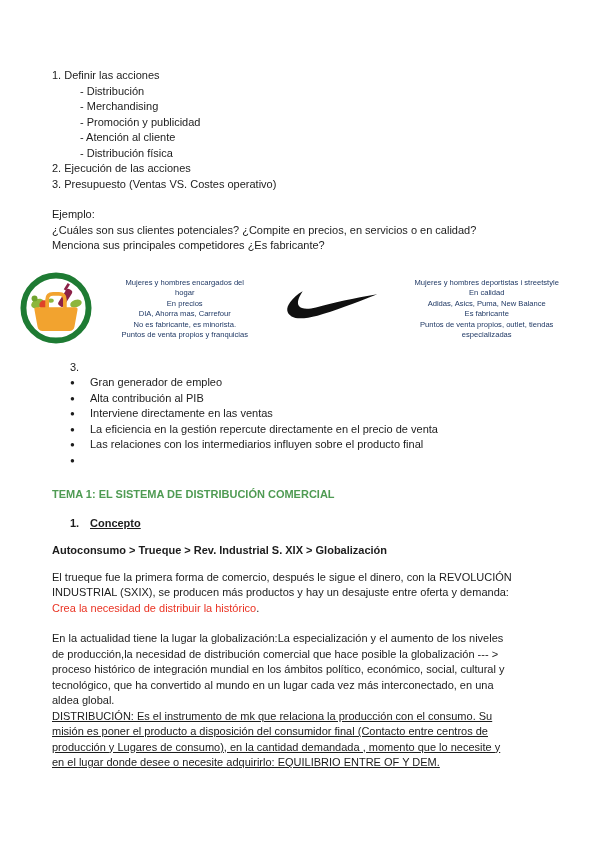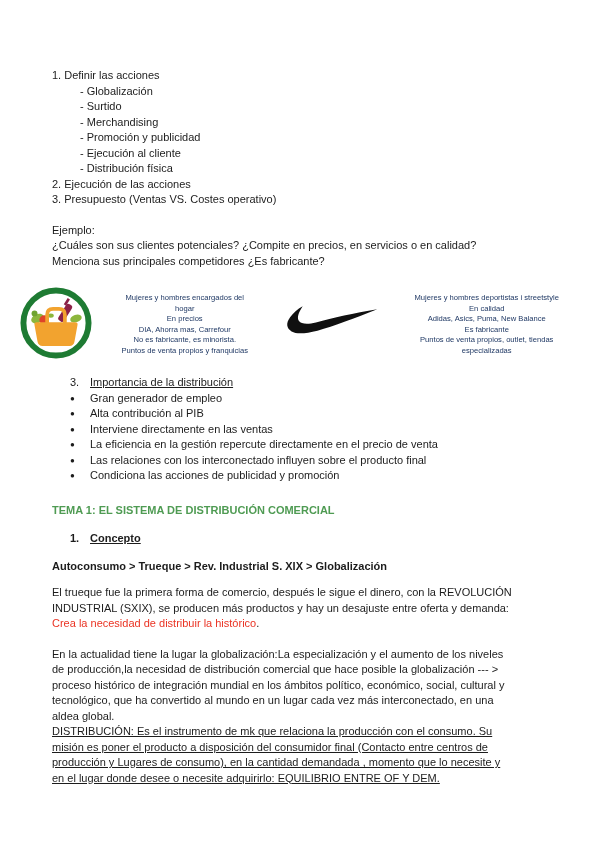--- a/index.html
+++ b/index.html
@@ -58,29 +58,28 @@
 </style>
 </head>
 <body>
 
 <div class="page">
 
   <section>
     <div class="line">1. Definir las acciones</div>
     <div>
 
-        <div class="line sub">- Globalización</div>
+        <div class="line sub">- Distribución</div>
 
-        <div class="line sub">- Surtido</div>
 
         <div class="line sub">- Merchandising</div>
 
         <div class="line sub">- Promoción y publicidad</div>
 
-        <div class="line sub">- Ejecución al cliente</div>
+        <div class="line sub">- Atención al cliente</div>
 
         <div class="line sub">- Distribución física</div>
       </div>
     <div class="line">2. Ejecución de las acciones</div>
     <div class="line">3. Presupuesto (Ventas VS. Costes operativo)</div>
   </section>
 
   <section class="block-example">
     <div class="line">Ejemplo:</div>
     <p class="para">¿Cuáles son sus clientes potenciales? ¿Compite en precios, en servicios o en calidad? Menciona sus principales competidores ¿Es fabricante?</p>
@@ -135,21 +134,20 @@
 
         <div>Es fabricante</div>
 
         <div>Puntos de venta propios, outlet, tiendas especializadas</div>
       </div>
   </div>
 
   <section class="importance">
     <div class="head-row">
       <span class="head-num">3.</span>
-      <span class="underline">Importancia de la distribución</span>
     </div>
     <div>
 
         <div class="bullet-row">
           <span class="bullet-dot">●</span>
           <span>Gran generador de empleo</span>
         </div>
 
         <div class="bullet-row">
           <span class="bullet-dot">●</span>
@@ -161,26 +159,25 @@
           <span>Interviene directamente en las ventas</span>
         </div>
 
         <div class="bullet-row">
           <span class="bullet-dot">●</span>
           <span>La eficiencia en la gestión repercute directamente en el precio de venta</span>
         </div>
 
         <div class="bullet-row">
           <span class="bullet-dot">●</span>
-          <span>Las relaciones con los interconectado influyen sobre el producto final</span>
+          <span>Las relaciones con los intermediarios influyen sobre el producto final</span>
         </div>
 
         <div class="bullet-row">
           <span class="bullet-dot">●</span>
-          <span>Condiciona las acciones de publicidad y promoción</span>
         </div>
       </div>
   </section>
 
   <h2 class="tema-heading line" style="font-size:11px;margin:19px 0 0 0;">TEMA 1: EL SISTEMA DE DISTRIBUCIÓN COMERCIAL</h2>
 
   <div class="head-row concept-row">
     <span class="head-num">1.</span>
     <span class="underline">Concepto</span>
   </div>

